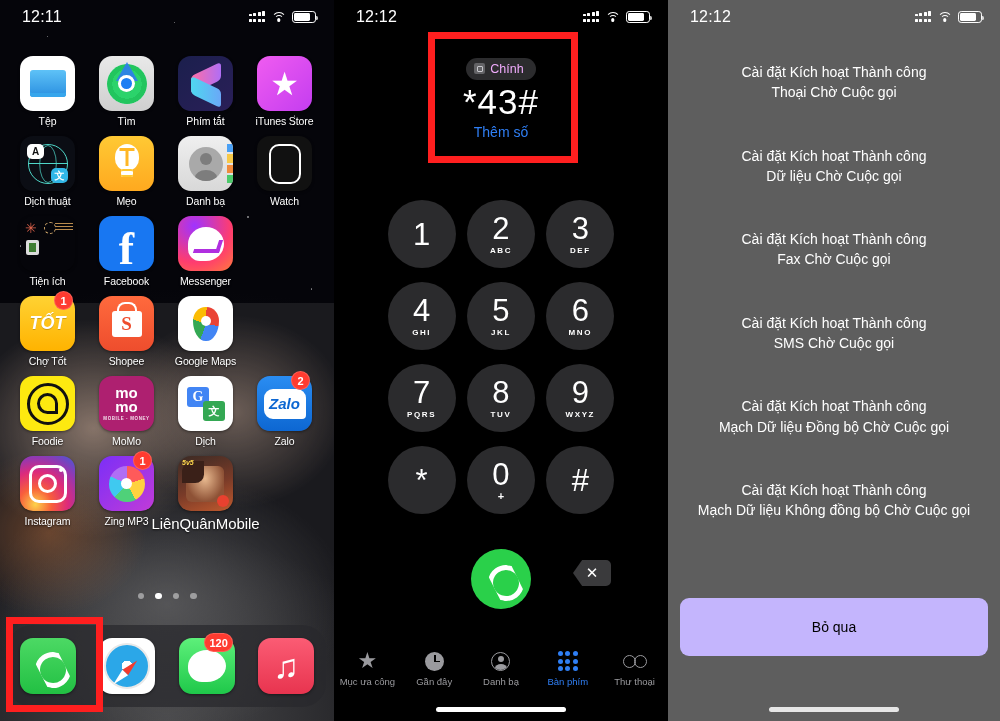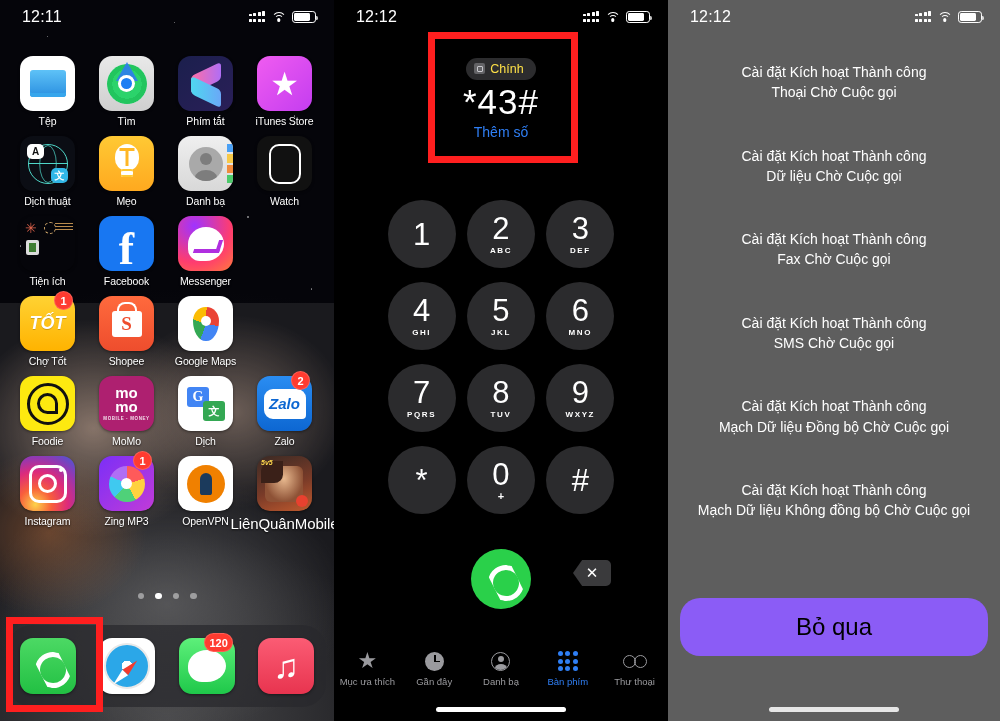--- a/index.html
+++ b/index.html
@@ -217,21 +217,21 @@
     color:#fff;font-size:34px;line-height:1;}
 
   
   .redbox{position:absolute;border:7px solid #ff1f1f;z-index:40;}
 
   
   .dialer{ background:#000; }
   .dial-top{position:absolute;top:34px;left:0;right:0;height:130px;display:flex;flex-direction:column;
     align-items:center;justify-content:center;gap:4px;}
   .simchip{display:inline-flex;align-items:center;gap:5px;background:#2c2c2e;border-radius:13px;
-    padding:4px 12px 4px 8px;color:#fde047;font-size:12.5px;}
+    padding:4px 12px 4px 8px;color:#f0abfc;font-size:12.5px;}
   .simicon{width:11px;height:11px;border-radius:2px;background:#636366;position:relative;}
   .simicon::after{content:"";position:absolute;inset:2.5px;border:1px solid #c7c7cc;border-radius:1px;}
   .dialnum{color:#fff;font-size:35px;font-weight:300;letter-spacing:1px;line-height:1.05;}
   .addnum{color:#2f7ff5;font-size:14px;}
   .keypad{position:absolute;top:200px;left:0;right:0;display:grid;grid-template-columns:repeat(3,1fr);
     row-gap:14px;justify-items:center;padding:0 48px;}
   .key{width:68px;height:68px;border-radius:50%;background:#2b2b2d;display:flex;flex-direction:column;
     align-items:center;justify-content:center;color:#fff;}
   .key .d{font-size:31px;font-weight:300;line-height:1;}
   .key .s{font-size:8px;letter-spacing:1.6px;font-weight:600;margin-top:2px;}
@@ -262,22 +262,22 @@
   .vm-ic i+i{margin-left:-2px;border-radius:50%;}
   .homebar{position:absolute;bottom:9px;left:50%;transform:translateX(-50%);width:130px;height:5px;
     border-radius:3px;background:#fff;}
 
   
   .result{ background:#5e5e5e; }
   .result .statusbar .sb-time, .result .sig i, .result .wifi span.c { }
   .msgs{position:absolute;top:62px;left:0;right:0;display:flex;flex-direction:column;gap:43px;
     align-items:center;padding:0 12px;}
   .msg{color:#fff;font-size:14px;line-height:1.45;text-align:center;white-space:pre-line;}
-  .skipbtn{position:absolute;left:12px;right:12px;bottom:65px;height:58px;background:#8b5cf6;border-radius:20px;
-    display:flex;align-items:center;justify-content:center;color:#000;font-size:24px;}
+  .skipbtn{position:absolute;left:12px;right:12px;bottom:65px;height:58px;background:#c4b5fd;border-radius:9px;
+    display:flex;align-items:center;justify-content:center;color:#000;font-size:14px;}
   .result .homebar{background:#e6e6e6;}
 </style>
 </head>
 <body>
 
 <div class="stage">
 
   <div class="panel home">
     <div class="rock"></div>
     <div class="stars">
@@ -500,28 +500,20 @@
           <div class="cellwrap">
             <div class="ic i-zing">
                 <div class="d"></div>
               </div>
             <div class="badge">1</div>
           </div>
           <div class="lbl">Zing MP3</div>
         </div>
         <div class="cell">
           <div class="cellwrap">
-              <div class="ic i-ovpn">
-                <div class="o"></div>
-              </div>
-            </div>
-          <div class="lbl">OpenVPN</div>
-        </div>
-        <div class="cell">
-          <div class="cellwrap">
               <div class="ic i-lq">
             <span class="face"></span>
                 <span class="hair"></span>
             <span class="tag">5v5</span>
             <span class="gg"></span>
           </div>
             </div>
           <div class="lbl" style="font-size:15px">LiênQuânMobile</div>
         </div>
       </div>
@@ -651,21 +643,21 @@
     </div>
     <div class="delbtn">
       <span>✕</span>
     </div>
 
     <div class="tabbar">
       <div class="tab">
         <div class="tic">
             <span class="star-ic">★</span>
           </div>
-        <div class="tl">Mục ưa thích</div>
+        <div class="tl">Mục ưa công</div>
       </div>
       <div class="tab">
         <div class="tic">
             <span class="clock-ic"></span>
           </div>
         <div class="tl">Gần đây</div>
       </div>
       <div class="tab">
         <div class="tic">
             <span class="contact-ic"></span>

